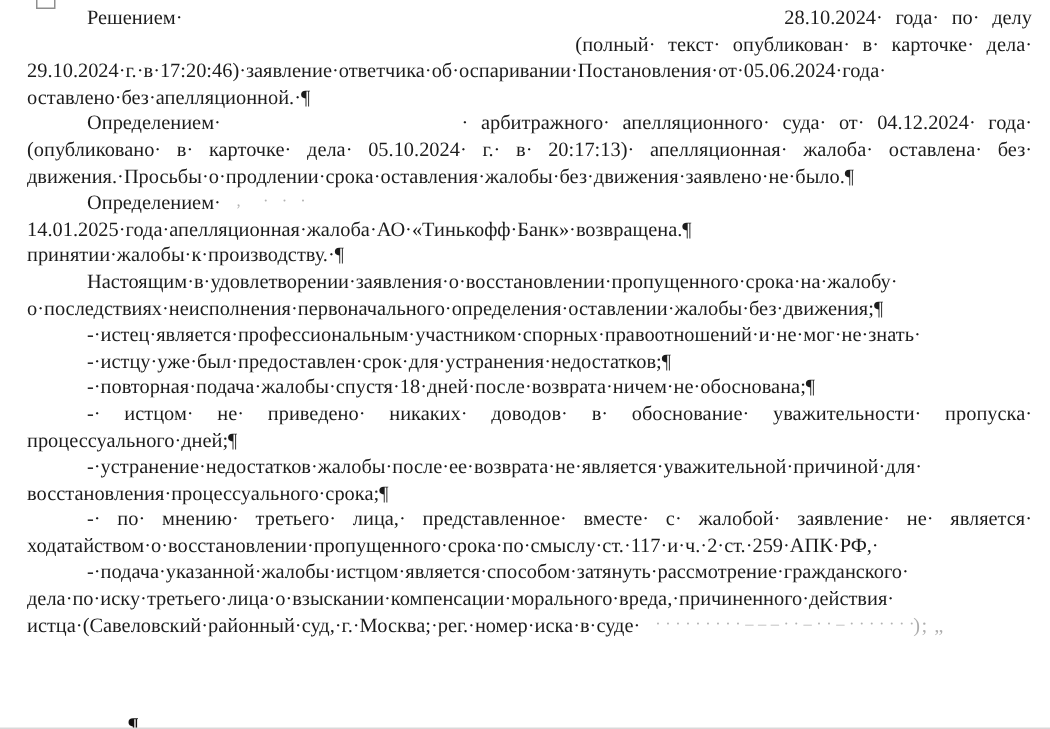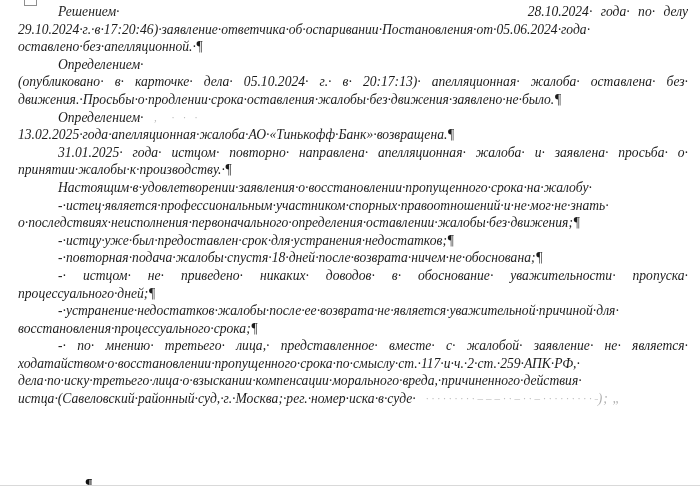--- a/index.html
+++ b/index.html
@@ -7,21 +7,20 @@
     width:700px; height:486px; overflow:hidden; position:relative;
     background:#ffffff; color:#1c1c1c;
     font-family:"Liberation Serif","DejaVu Serif",serif;
   }
   .canvas {
     position:absolute; left:18px; top:3px; width:670px;
   }
   .line {
     font-size:13.6px; line-height:17.6px; height:17.6px;
     white-space:nowrap;
-    font-style:italic;
   }
   .line.indent { padding-left:40px; }
   .line.just {
     white-space:normal;
     text-align:justify; text-align-last:justify;
   }
   .line.seg { display:flex; }
   .line.seg span { white-space:pre; }
   .gap { flex:1 1 auto; }
   .gap.fixed { flex:0 0 auto; }
@@ -51,46 +50,51 @@
 
 <div class="top-square"></div>
 <div class="top-mark">"</div>
 
 <div class="canvas">
     <div class="line indent seg">
       <span>Решением·</span>
       <span class="gap"></span>
       <span class="spread">28.10.2024· года· по· делу</span>
     </div>
+    <div class="line seg">
+      <span class="gap"></span>
+      <span class="spread">(полный· текст· опубликован· в· карточке· дела·</span>
+    </div>
     <div class="line just">29.10.2024·г.·в·17:20:46)·заявление·ответчика·об·оспаривании·Постановления·от·05.06.2024·года·</div>
     <div class="line">оставлено·без·апелляционной.·¶</div>
     <div class="line indent seg">
       <span>Определением·</span>
       <span class="gap"></span>
+      <span class="spread">· арбитражного· апелляционного· суда· от· 04.12.2024· года·</span>
     </div>
     <div class="line just">(опубликовано· в· карточке· дела· 05.10.2024· г.· в· 20:17:13)· апелляционная· жалоба· оставлена· без·</div>
     <div class="line">движения.·Просьбы·о·продлении·срока·оставления·жалобы·без·движения·заявлено·не·было.¶</div>
     <div class="line indent seg">
       <span>Определением·</span>
       <span class="gap redact">‚  · · ·</span>
     </div>
-    <div class="line">13.02.2025·года·апелляционная·жалоба·АО·«Тинькофф·Банк»·возвращена.¶</div>
-    <div class="line indent just">31.01.2025· года· истцом· повторно· направлена· апелляционная· жалоба· и· заявлена· просьба· о·</div>
+    <div class="line">14.01.2025·года·апелляционная·жалоба·АО·«Тинькофф·Банк»·возвращена.¶</div>
     <div class="line">принятии·жалобы·к·производству.·¶</div>
     <div class="line indent just">Настоящим·в·удовлетворении·заявления·о·восстановлении·пропущенного·срока·на·жалобу·</div>
+    <div class="line">о·последствиях·неисполнения·первоначального·определения·оставлении·жалобы·без·движения;¶</div>
     <div class="line indent just">-·истец·является·профессиональным·участником·спорных·правоотношений·и·не·мог·не·знать·</div>
-    <div class="line">о·последствиях·неисполнения·первоначального·определения·оставлении·жалобы·без·движения;¶</div>
     <div class="line indent">-·истцу·уже·был·предоставлен·срок·для·устранения·недостатков;¶</div>
     <div class="line indent">-·повторная·подача·жалобы·спустя·18·дней·после·возврата·ничем·не·обоснована;¶</div>
     <div class="line indent just">-· истцом· не· приведено· никаких· доводов· в· обоснование· уважительности· пропуска·</div>
     <div class="line">процессуального·дней;¶</div>
     <div class="line indent just">-·устранение·недостатков·жалобы·после·ее·возврата·не·является·уважительной·причиной·для·</div>
     <div class="line">восстановления·процессуального·срока;¶</div>
     <div class="line indent just">-· по· мнению· третьего· лица,· представленное· вместе· с· жалобой· заявление· не· является·</div>
     <div class="line just">ходатайством·о·восстановлении·пропущенного·срока·по·смыслу·ст.·117·и·ч.·2·ст.·259·АПК·РФ,·</div>
+    <div class="line indent just">-·подача·указанной·жалобы·истцом·является·способом·затянуть·рассмотрение·гражданского·</div>
     <div class="line just">дела·по·иску·третьего·лица·о·взыскании·компенсации·морального·вреда,·причиненного·действия·</div>
     <div class="line seg">
       <span>истца·(Савеловский·районный·суд,·г.·Москва;·рег.·номер·иска·в·суде·</span>
       <span class="gap redact fixed" style="width: 172px;">·········–––··–··–·········–––··</span>
       <span class="faint">); „</span>
     </div>
   </div>
 
 <div class="bottom-pilcrow">¶</div>
 <div class="bottom-hairline"></div>

